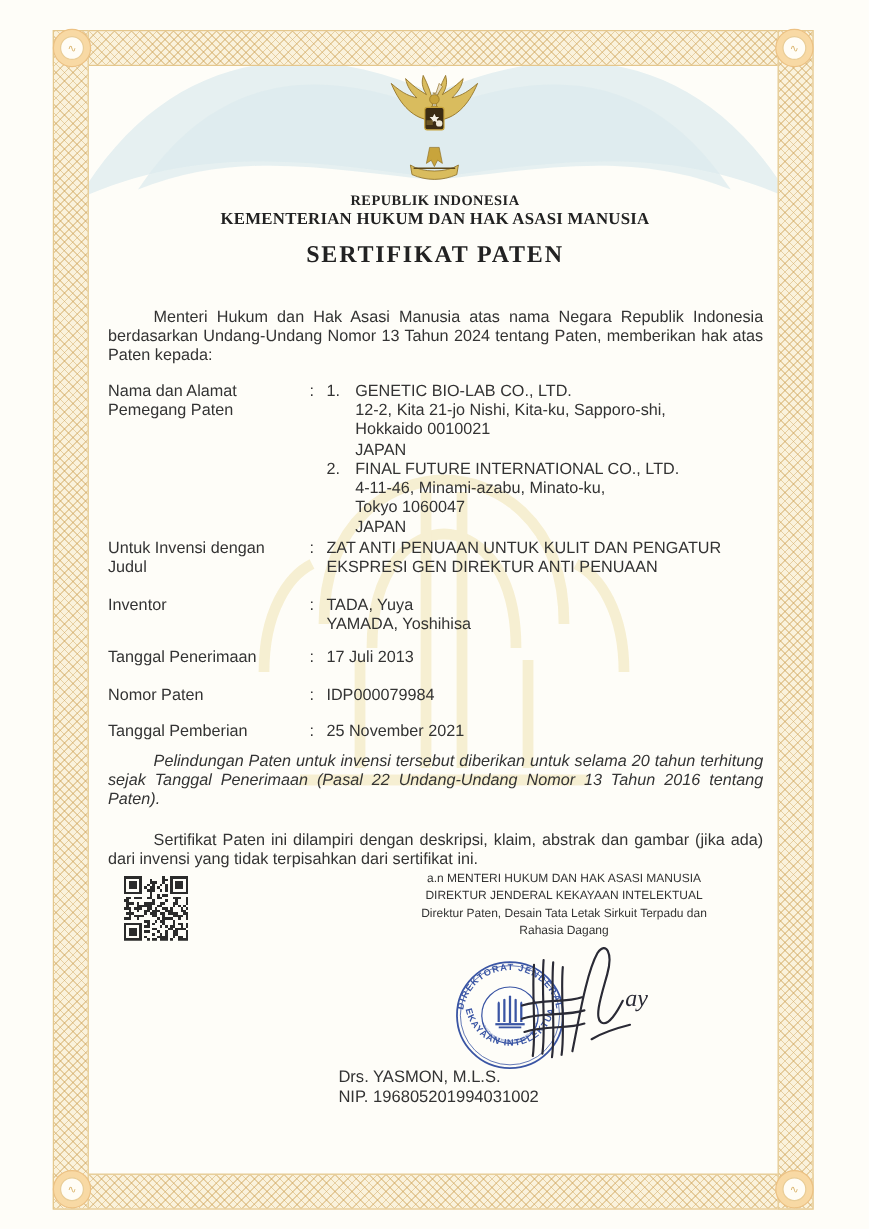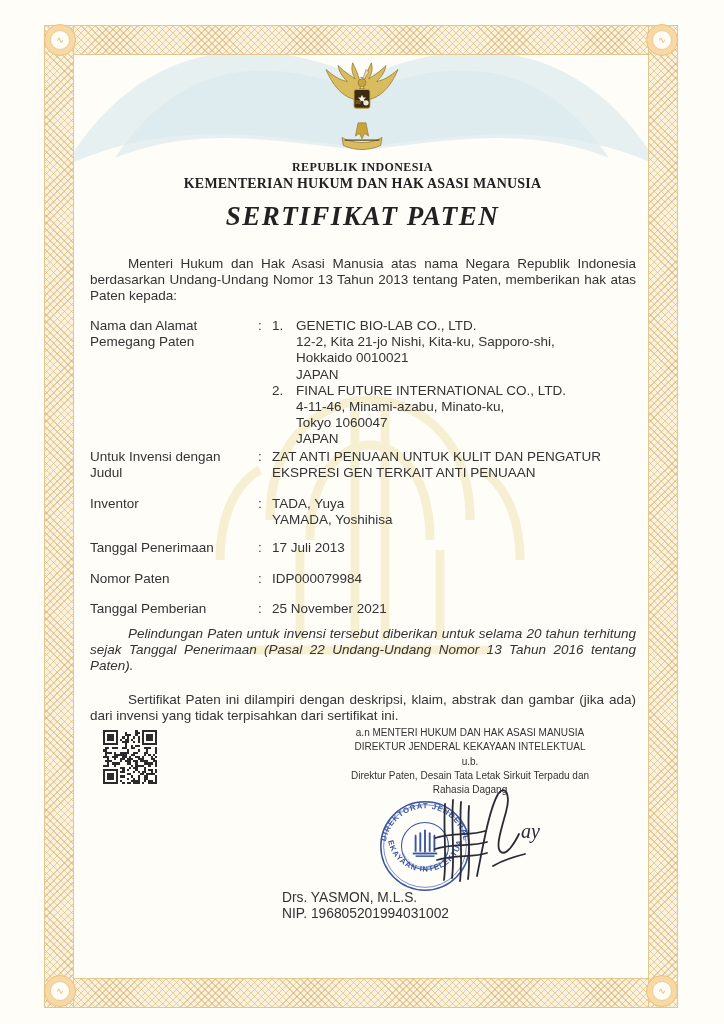--- a/index.html
+++ b/index.html
@@ -29,21 +29,21 @@
   .wm-yellow{position:absolute;left:150px;top:340px;width:440px;height:360px;opacity:.8;}
 
   
   .garuda{position:absolute;left:322px;top:58px;width:80px;height:95px;}
 
   
   .hdr{position:absolute;left:90px;width:545px;text-align:center;
     font-family:"Liberation Serif",serif;font-weight:bold;color:#222;}
   .hdr-line1{top:160px;font-size:12px;letter-spacing:.4px;}
   .hdr-line2{top:176px;font-size:14px;letter-spacing:.2px;}
-  .hdr-title{top:201px;font-size:27px;letter-spacing:1.5px;font-style:italic;}
+  .hdr-title{top:201px;font-size:20px;letter-spacing:1.5px;}
 
   
   .para{position:absolute;left:90px;width:546px;font-size:13.5px;line-height:16.2px;
     text-align:justify;text-indent:38px;color:#333;}
   .para-intro{top:256px;}
   .para-protect{top:626px;font-style:italic;}
   .para-attach{top:692px;}
 
   
   .frow{position:absolute;left:90px;width:546px;font-size:13.5px;line-height:16.2px;color:#333;}
@@ -116,21 +116,21 @@
       <circle cx="66" cy="66" r="4" fill="#efe9d8"></circle>
     </g>
     <path d="M30,118 C45,128 75,128 90,118 L88,130 C70,138 50,138 32,130 Z" fill="#d9bc5e" stroke="#8a6a1d" stroke-width="1"></path>
     <path d="M34,122 L86,122" stroke="#5d4718" stroke-width="2"></path>
   </svg>
 
   <div class="hdr hdr-line1">REPUBLIK INDONESIA</div>
   <div class="hdr hdr-line2">KEMENTERIAN HUKUM DAN HAK ASASI MANUSIA</div>
   <div class="hdr hdr-title">SERTIFIKAT PATEN</div>
 
-  <div class="para para-intro">Menteri Hukum dan Hak Asasi Manusia atas nama Negara Republik Indonesia berdasarkan Undang-Undang Nomor 13 Tahun 2013 tentang Paten, memberikan hak atas Paten kepada:</div>
+  <div class="para para-intro">Menteri Hukum dan Hak Asasi Manusia atas nama Negara Republik Indonesia berdasarkan Undang-Undang Nomor 13 Tahun 2024 tentang Paten, memberikan hak atas Paten kepada:</div>
 
   <div class="frow" id="f-holder">
     <div class="flabel">
       <div>Nama dan Alamat</div>
       <div>Pemegang Paten</div>
     </div>
     <div class="fcolon">:</div>
     <div class="fval">
       <div class="entry">
         <div class="eno">1.</div>
@@ -150,21 +150,21 @@
   </div>
 
   <div class="frow" id="f-invention">
     <div class="flabel">
       <div>Untuk Invensi dengan</div>
       <div>Judul</div>
     </div>
     <div class="fcolon">:</div>
     <div class="fval">
       <div>ZAT ANTI PENUAAN UNTUK KULIT DAN PENGATUR</div>
-      <div>EKSPRESI GEN TERKAIT ANTI PENUAAN</div>
+      <div>EKSPRESI GEN DIREKTUR ANTI PENUAAN</div>
     </div>
   </div>
 
   <div class="frow" id="f-inventor">
     <div class="flabel">Inventor</div>
     <div class="fcolon">:</div>
     <div class="fval">
       <div>TADA, Yuya</div>
       <div>YAMADA, Yoshihisa</div>
     </div>
@@ -187,21 +187,20 @@
     <div class="fcolon">:</div>
     <div class="fval">25 November 2021</div>
   </div>
 
   <div class="para para-protect">Pelindungan Paten untuk invensi tersebut diberikan untuk selama 20 tahun terhitung sejak Tanggal Penerimaan (Pasal 22 Undang-Undang Nomor 13 Tahun 2016 tentang Paten).</div>
   <div class="para para-attach">Sertifikat Paten ini dilampiri dengan deskripsi, klaim, abstrak dan gambar (jika ada) dari invensi yang tidak terpisahkan dari sertifikat ini.</div>
 
   <div class="signblock">
     <div>a.n MENTERI HUKUM DAN HAK ASASI MANUSIA</div>
     <div>DIREKTUR JENDERAL KEKAYAAN INTELEKTUAL</div>
-    <div>u.b.</div>
     <div>Direktur Paten, Desain Tata Letak Sirkuit Terpadu dan</div>
     <div>Rahasia Dagang</div>
   </div>
 
   <svg class="qr" id="qr" viewBox="0 0 25 25" shape-rendering="crispEdges" aria-hidden="true">
       <rect x="15" y="0" width="1" height="1" fill="#2b2b2b"></rect>
       <rect x="10" y="1" width="1" height="1" fill="#2b2b2b"></rect>
       <rect x="15" y="1" width="1" height="1" fill="#2b2b2b"></rect>
       <rect x="16" y="1" width="1" height="1" fill="#2b2b2b"></rect>
       <rect x="10" y="2" width="1" height="1" fill="#2b2b2b"></rect>

